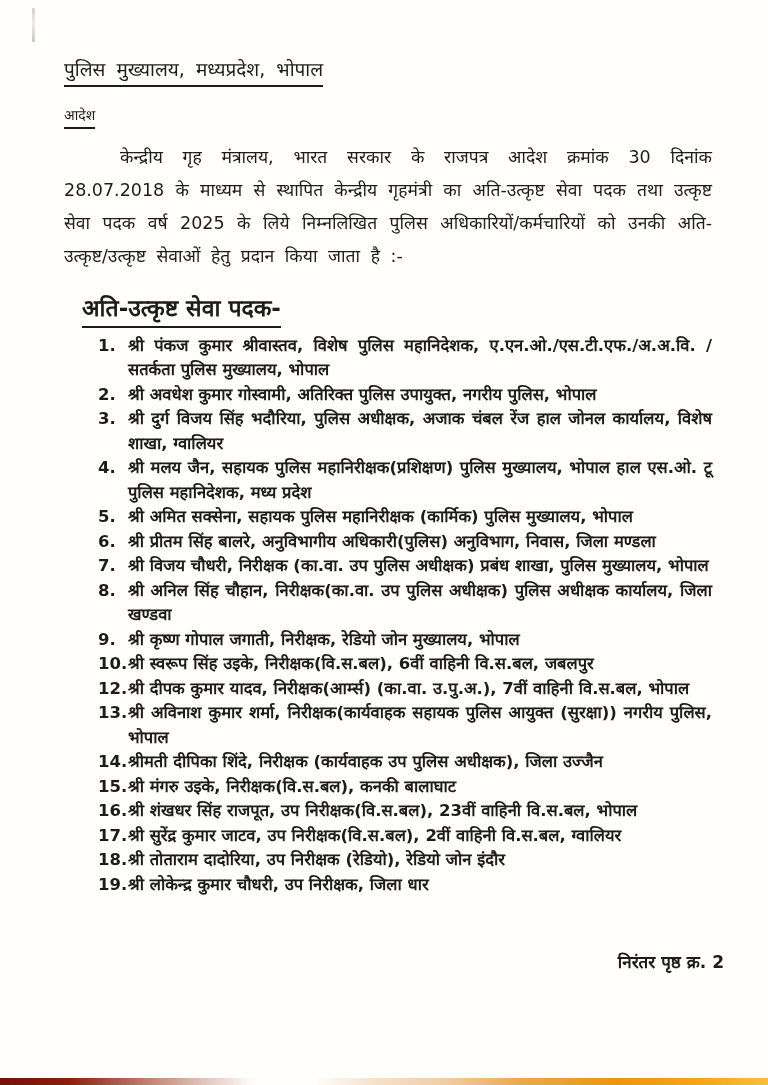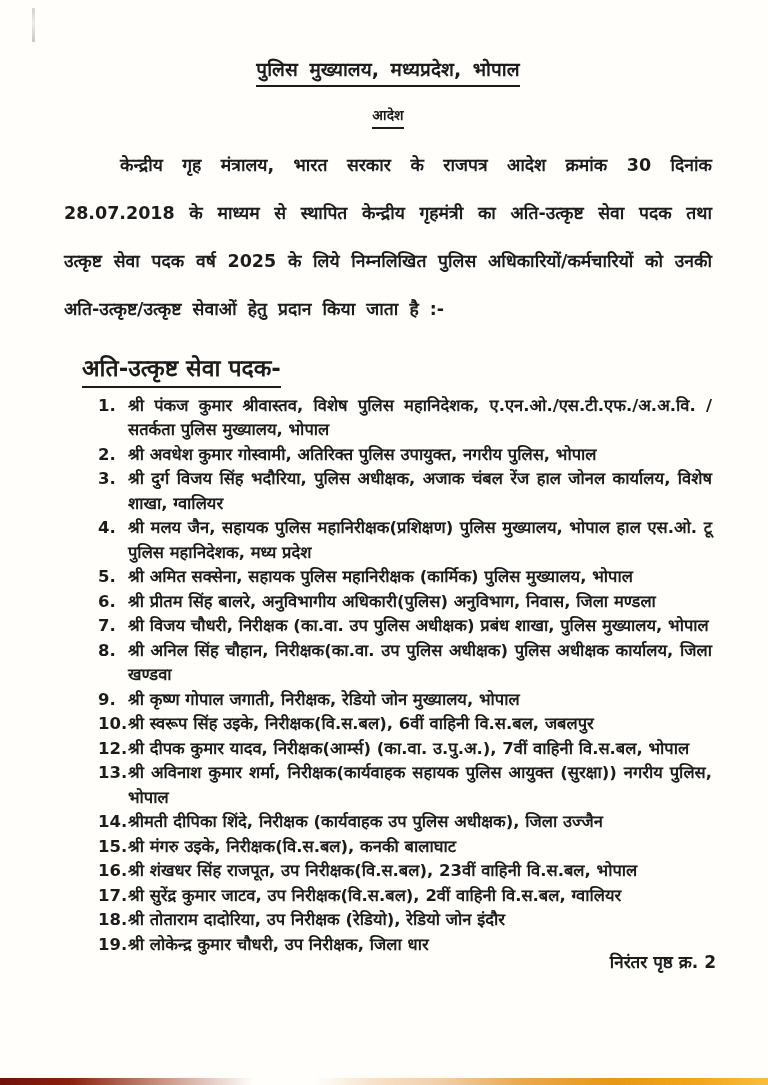--- a/index.html
+++ b/index.html
@@ -15,51 +15,51 @@
     color:#1c1c1c;
     overflow:hidden;
   }
   .staple-mark{
     position:absolute;left:32px;top:8px;width:3px;height:34px;
     background:linear-gradient(#b9b9b9,#e2e2e2 45%,#a9a9a9);
     opacity:.65;border-radius:1px;
   }
   .content{padding:56px 56px 0 64px;}
   .doc-title,.doc-subtitle{
-    text-align:center;font-weight:bold;
+    font-weight:normal;
   }
   .doc-title{font-size:19px;word-spacing:5px;}
   .doc-title .ul, .doc-subtitle .ul, .section-heading .ul{
     display:inline-block;border-bottom:2px solid #1c1c1c;padding-bottom:3px;
   }
   .doc-subtitle{font-size:14px;margin-top:18px;}
   .doc-paragraph{
     margin-top:12px;
-    font-size:17.5px;line-height:48px;font-weight:700;
+    font-size:17.5px;line-height:33px;font-weight:400;
     text-align:justify;text-indent:56px;word-spacing:5px;
   }
   .section-heading{
     margin-top:4px;margin-left:18px;
     font-size:23px;font-weight:bold;
   }
   ol.medal-list{
     list-style:none;margin:6px 0 0 0;padding:0 0 0 34px;
   }
   ol.medal-list li{
     display:flex;
     font-size:16.5px;line-height:24.5px;font-weight:600;
   }
   ol.medal-list .num{
     flex:0 0 30px;white-space:nowrap;
   }
   ol.medal-list .txt{
     flex:1;text-align:justify;
   }
   .doc-footer{
-    position:absolute;top:950px;right:52px;
+    position:absolute;top:950px;right:44px;
     font-size:17px;font-weight:600;
   }
   .scan-edge-strip{
     position:absolute;left:0;right:0;bottom:0;height:7px;
     background:linear-gradient(90deg,
       #70130a 0%, #8a1f0d 9%, rgba(156,58,29,.55) 21%,
       rgba(255,255,255,0) 33%, rgba(255,255,255,0) 41%,
       rgba(226,136,47,.25) 49%, rgba(224,145,62,.45) 58%,
       rgba(227,147,34,.8) 68%, #e89715 80%, #f2a61c 91%, #f8bd3f 100%);
   }

